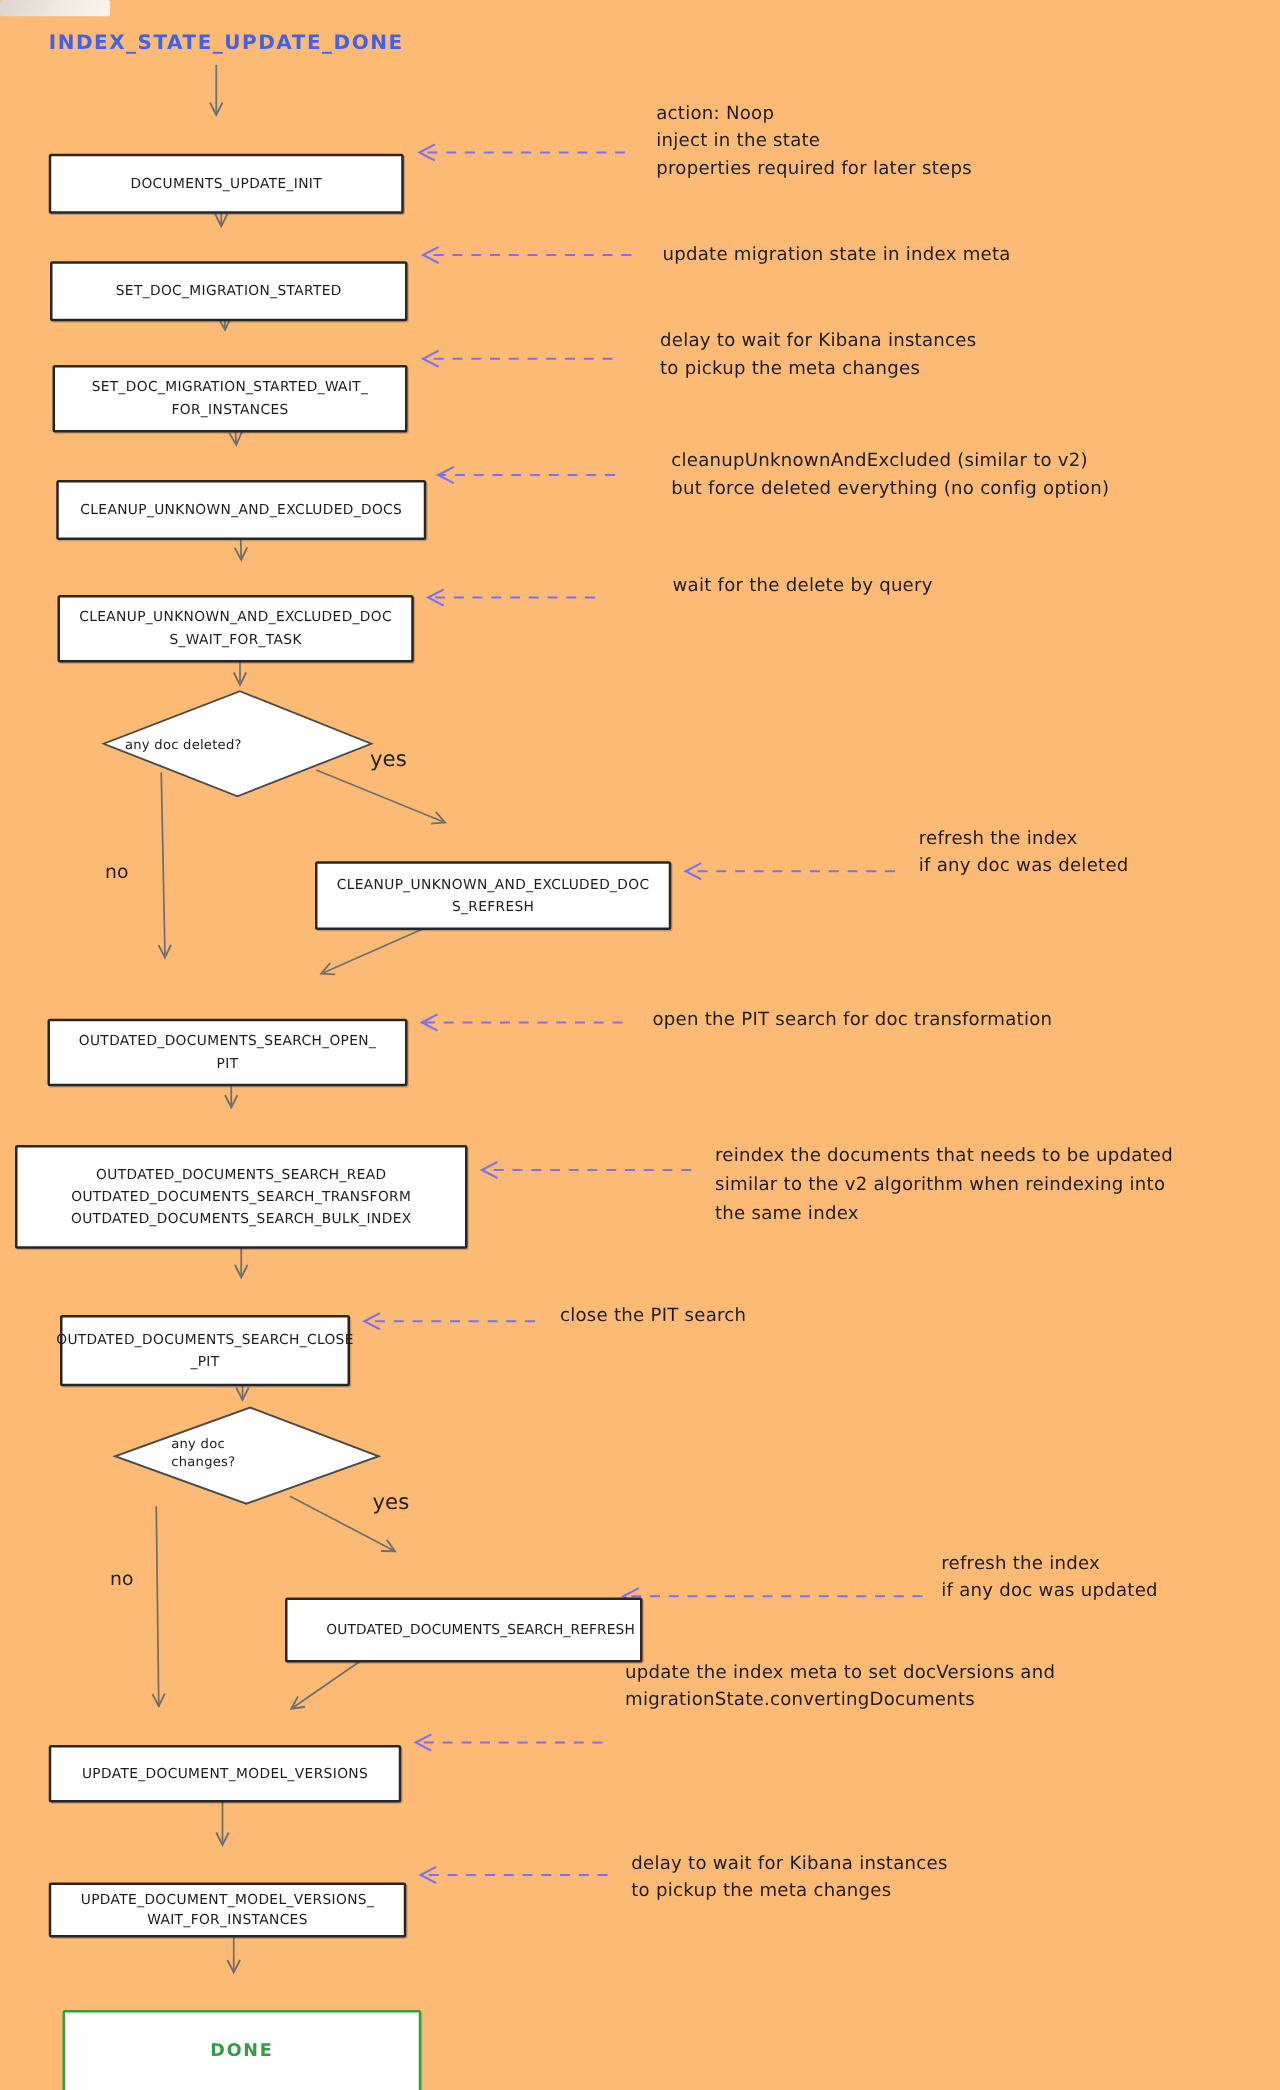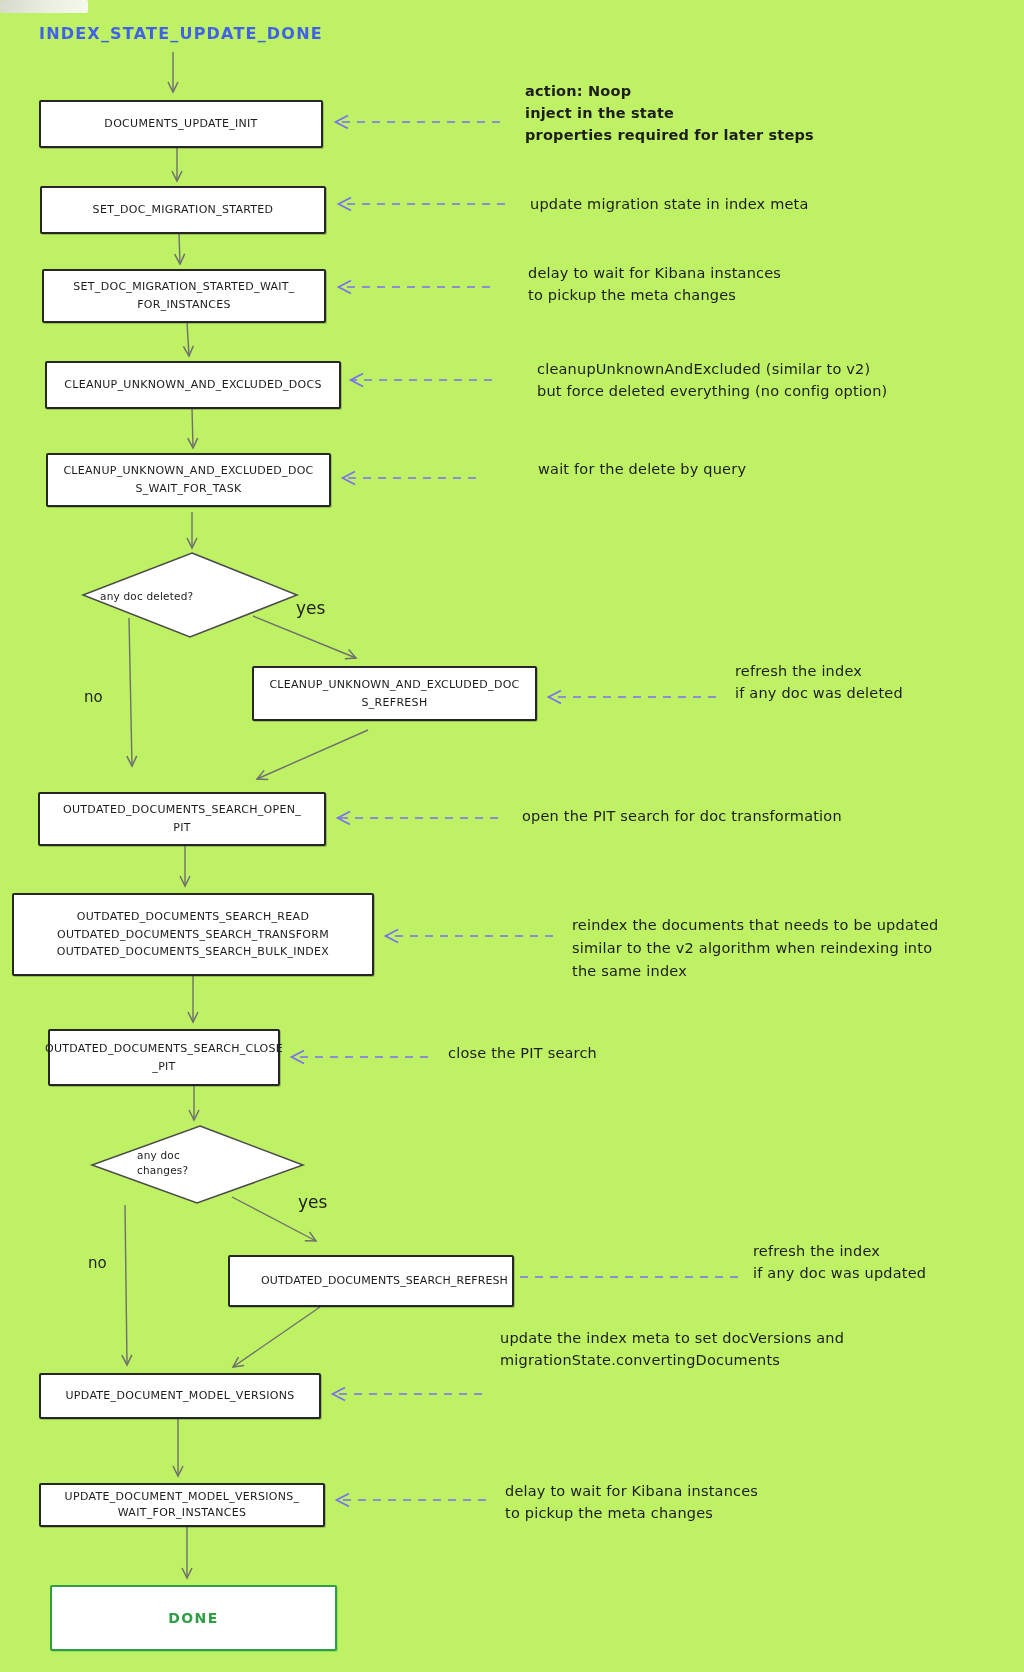--- a/index.html
+++ b/index.html
@@ -1,26 +1,26 @@
 <!DOCTYPE html>
 <html><head>
 <meta charset="utf-8">
 <style>
   html,body{margin:0;padding:0;background:#fff;}
-  .canvas{position:relative;width:1024px;height:1672px;background:#bef264;
+  .canvas{position:relative;width:1024px;height:1672px;background:#fdba74;
           font-family:"DejaVu Sans", sans-serif;overflow:hidden;}
   .corner-artifact{position:absolute;left:0;top:0;width:88px;height:13px;border-radius:2px;
           background:linear-gradient(115deg,#d7d7d7 0%,#efefef 55%,#fbfbfb 100%);opacity:.9;}
   .title{position:absolute;left:39px;top:24px;font-size:16px;font-weight:700;
          letter-spacing:1.2px;color:#4161e8;white-space:nowrap;}
   svg.layer{position:absolute;left:0;top:0;pointer-events:none;}
   .node{position:absolute;border:2px solid #262626;border-radius:2px;background:#fff;
         display:flex;align-items:center;justify-content:center;text-align:center;
         font-size:11px;font-weight:500;letter-spacing:.3px;color:#1c1c1c;
-        white-space:pre-line;line-height:1.6;box-shadow:1px 1px 0 rgba(40,40,40,.25);}
+        white-space:pre-line;line-height:1.6;box-shadow:1px 1px 0 rgba(40,40,40,.25);margin-top:23px;}
   .node.done{border-color:#2f9e44;color:#2f9e44;font-weight:600;letter-spacing:1.4px;
         font-size:14px;box-shadow:1px 1px 0 rgba(47,158,68,.25);}
   .decision-label{position:absolute;font-size:10.5px;color:#1c1c1c;text-align:left;
         white-space:pre-line;line-height:15px;letter-spacing:.2px;}
   .edge-label{position:absolute;color:#222;font-weight:500;}
   .annotation{position:absolute;font-size:14.5px;line-height:22px;color:#1d1d1d;
         white-space:pre-line;letter-spacing:.2px;}
 </style>
 </head>
 <body>
@@ -106,21 +106,21 @@
 
   <div class="decision-label" style="left:100px;top:589px;width:180px;">any doc deleted?</div>
   <div class="decision-label" style="left:137px;top:1148px;width:120px;">any doc
 changes?</div>
 
   <div class="edge-label" style="left:296px;top:598px;font-size:17px;">yes</div>
   <div class="edge-label" style="left:84px;top:688px;font-size:15px;">no</div>
   <div class="edge-label" style="left:298px;top:1192px;font-size:17px;">yes</div>
   <div class="edge-label" style="left:88px;top:1254px;font-size:15px;">no</div>
 
-  <div class="annotation" style="left:525px;top:80px;font-weight:bold;">action: Noop
+  <div class="annotation" style="left:525px;top:80px;">action: Noop
 inject in the state
 properties required for later steps</div>
   <div class="annotation" style="left:530px;top:193px;">update migration state in index meta</div>
   <div class="annotation" style="left:528px;top:262px;">delay to wait for Kibana instances
 to pickup the meta changes</div>
   <div class="annotation" style="left:537px;top:358px;">cleanupUnknownAndExcluded (similar to v2)
 but force deleted everything (no config option)</div>
   <div class="annotation" style="left:538px;top:458px;">wait for the delete by query</div>
   <div class="annotation" style="left:735px;top:660px;">refresh the index
 if any doc was deleted</div>

